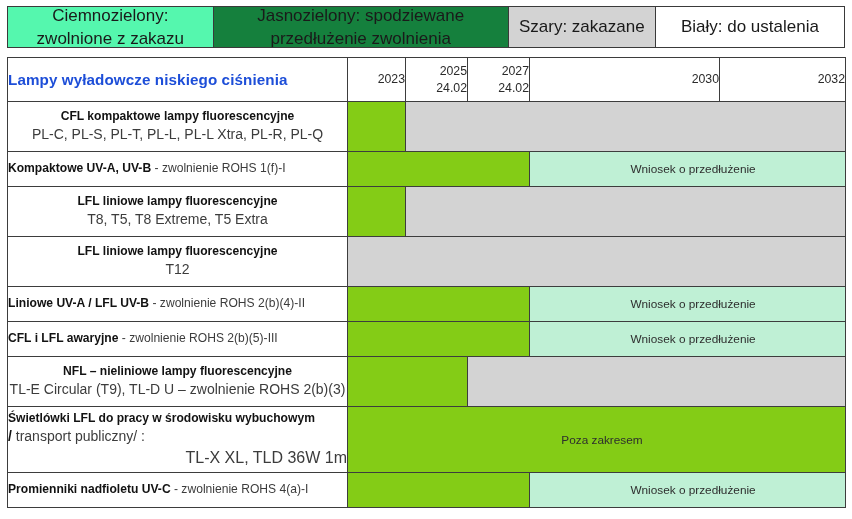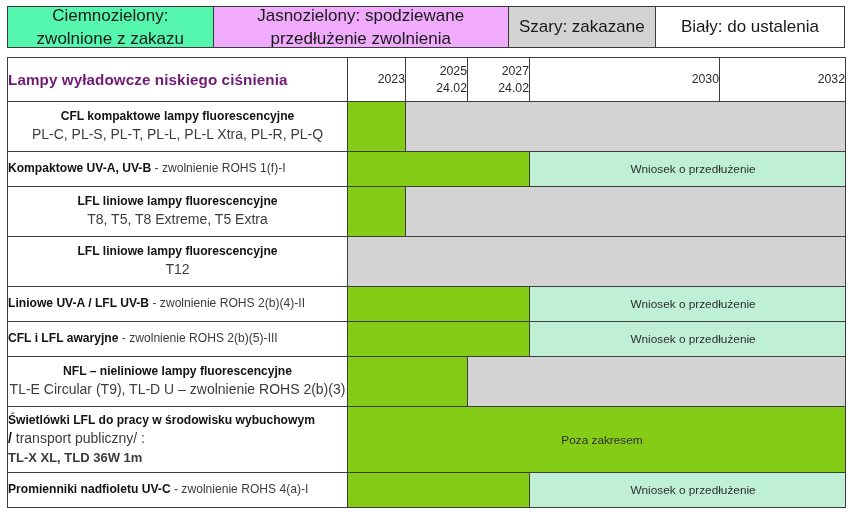--- a/index.html
+++ b/index.html
@@ -76,21 +76,21 @@
   col.c-y2 { width: 62px; }
   col.c-y3 { width: 190px; }
   col.c-y4 { width: 126px; }
 
   
   .hdr-title {
     font-size: 15.2px;
     font-weight: bold;
     padding: 6px 0 6px 10px;
     letter-spacing: 0.1px;
-    color: #701a75;
+    color: #1d4ed8;
     text-align: left;
   }
   .hdr-year {
     font-size: 12.3px;
     font-weight: normal;
     text-align: right;
     padding: 5px 9px 5px 4px;
     color: #2b2b2b;
     line-height: 1.32;
     white-space: pre-line;
@@ -118,24 +118,25 @@
     font-size: 14px;
     font-weight: normal;
     color: #3c3c3c;
     display: block;
   }
   .lbl .l2 .bd {
     font-weight: bold;
     color: #121212;
   }
   .lbl .l3 {
-    font-size: 13px;
-    font-weight: bold;
+    font-size: 16px;
+    font-weight: normal;
     color: #3c3c3c;
     display: block;
+    text-align: right;
   }
 
   
   .fill-dark  { background: #84cc16; }
   .fill-light { background: #BFF0D5; }
   .fill-grey  { background: #D3D3D3; }
   .fill-white { background: #ffffff; }
 
   .celltext {
     font-size: 11.8px;
@@ -151,21 +152,21 @@
 </style>
 </head>
 <body>
 
 <div id="page">
 
   <div class="legend">
     <div class="legend-cell lg-0" style="background: rgb(85, 247, 174);">
       <span>Ciemnozielony: zwolnione z zakazu</span>
     </div>
-    <div class="legend-cell lg-1" style="background: #f0abfc;">
+    <div class="legend-cell lg-1" style="background: #15803d;">
       <span>Jasnozielony: spodziewane przedłużenie zwolnienia</span>
     </div>
     <div class="legend-cell lg-2" style="background: rgb(211, 211, 211);">
       <span>Szary: zakazane</span>
     </div>
     <div class="legend-cell lg-3" style="background: rgb(255, 255, 255);">
       <span>Biały: do ustalenia</span>
     </div>
   </div>
 

